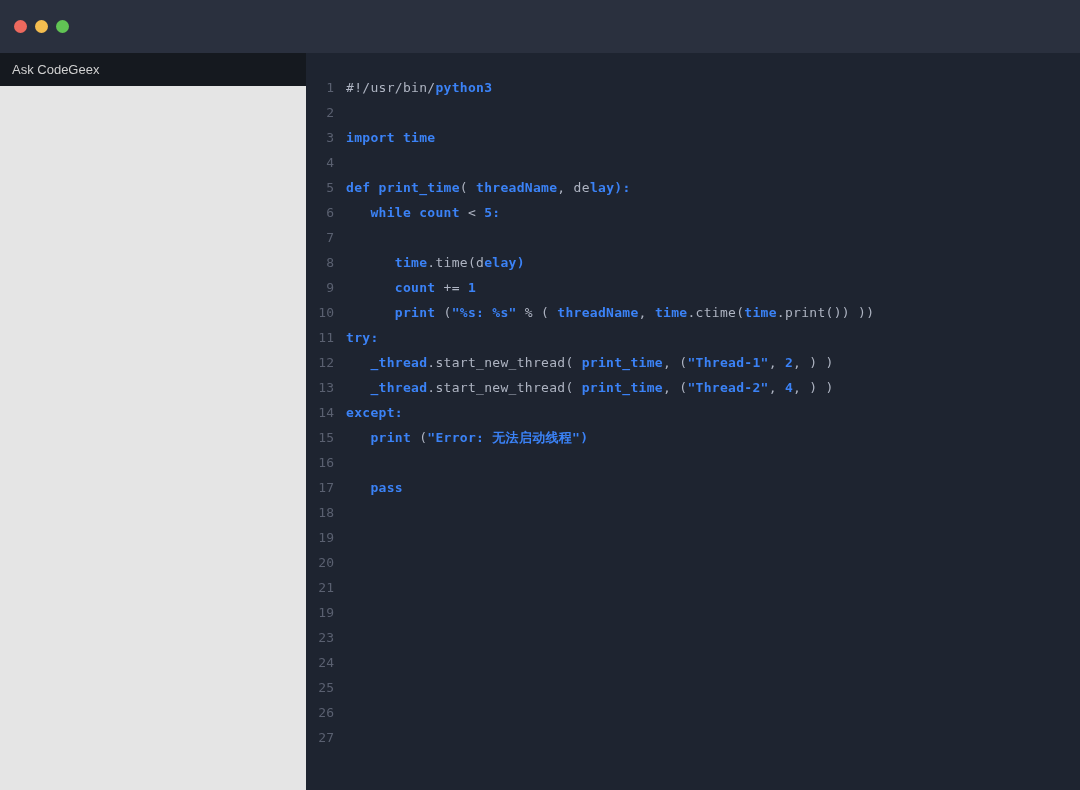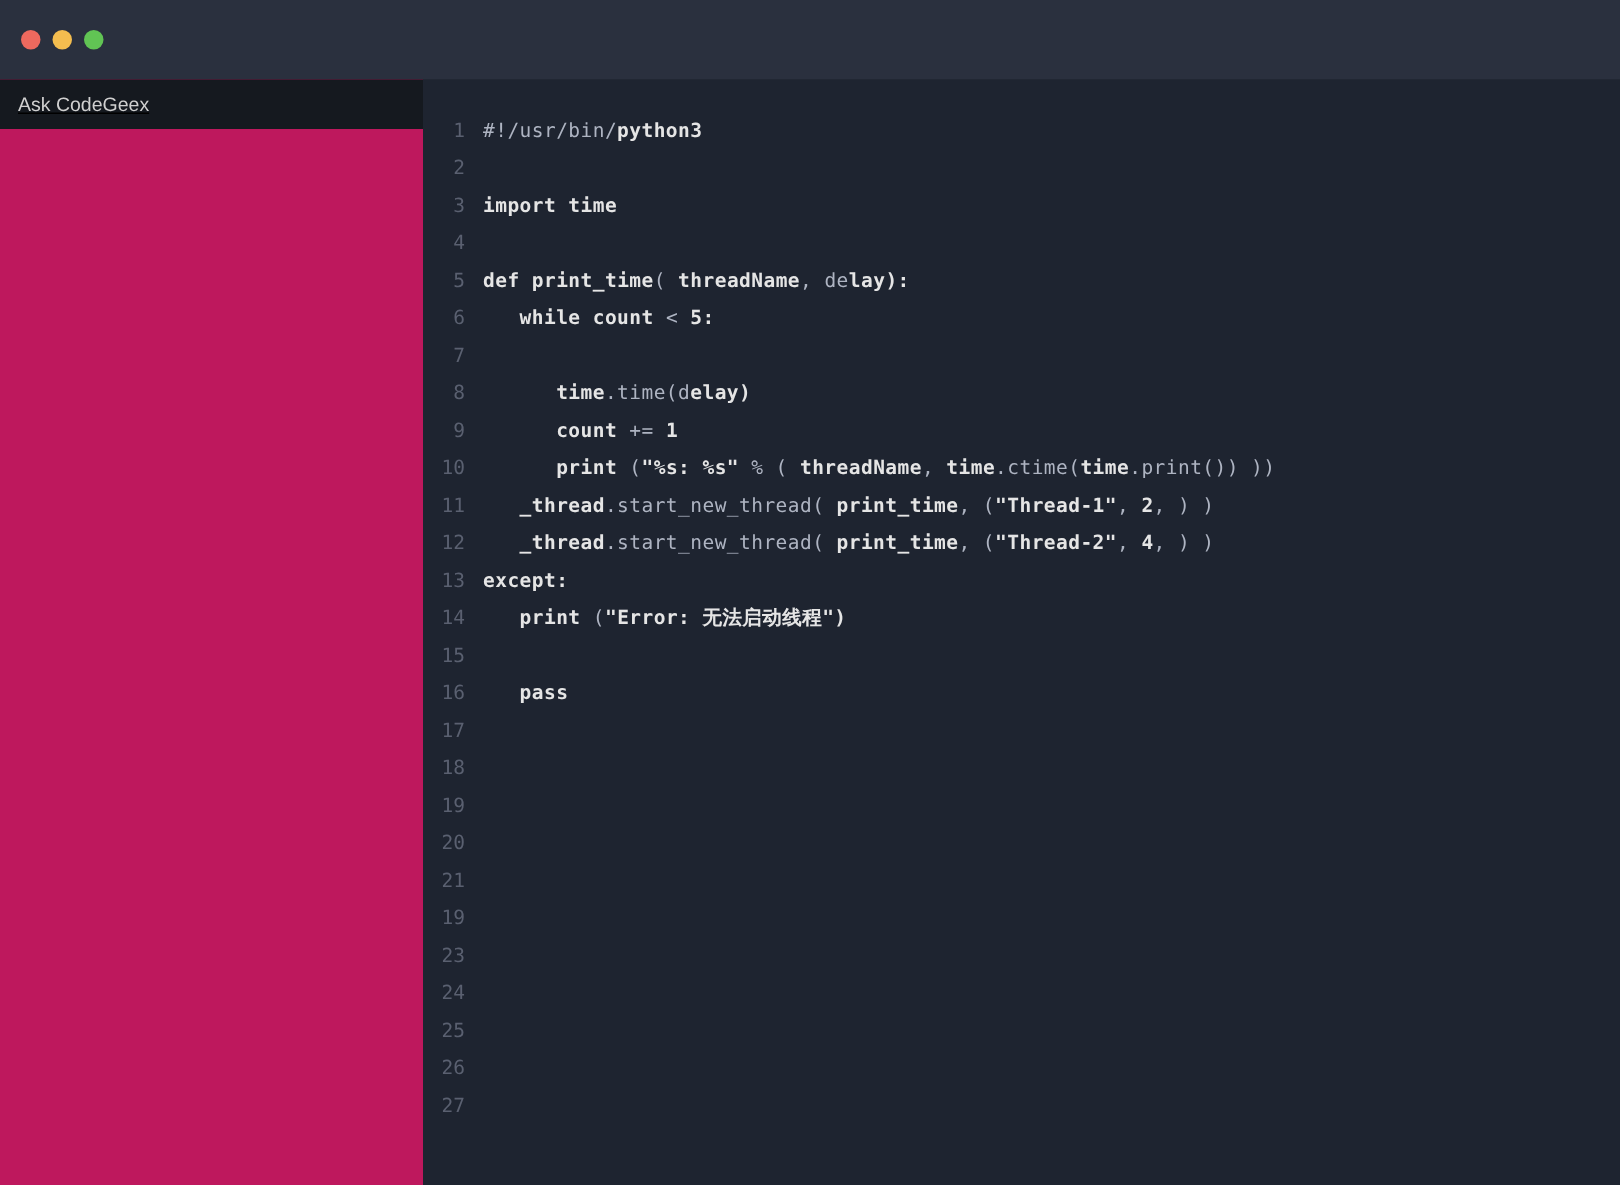--- a/index.html
+++ b/index.html
@@ -38,24 +38,23 @@
     .light-red { background: #ed695e; }
     .light-yellow { background: #f4bd4f; }
     .light-green { background: #61c454; }
     
     .main-container {
       display: flex;
       height: calc(100% - 53px);
     }
     
     .sidebar {
-      width: 282px;
-      background: #be185d;
+      width: 306px;
+      background: #e5e5e5;
       flex-shrink: 0;
-      text-decoration: underline;
     }
     
     .sidebar-tab {
       color: #d0d0d0;
       font-size: 13px;
       padding: 9px 12px 9px 12px;
       background: #15191f;
     }
     
     .editor-area {
@@ -92,21 +91,21 @@
       font-size: 13px;
       height: 25px;
       line-height: 25px;
       white-space: pre;
       color: #aeb4c2;
       letter-spacing: 0.3px;
     }
     
     .bold {
       font-weight: bold;
-      color: #e5e5e5;
+      color: #3b82f6;
     }
   </style>
 </head>
 <body>
 
 <div class="titlebar">
   <div class="traffic-lights">
     <div class="traffic-light light-red"></div>
     <div class="traffic-light light-yellow"></div>
     <div class="traffic-light light-green"></div>
@@ -152,20 +151,21 @@
         <div class="code-line"><span>#!/usr/bin/</span><span class="bold">python3</span></div>
         <div class="code-line"></div>
         <div class="code-line"><span class="bold">import</span><span> </span><span class="bold">time</span></div>
         <div class="code-line"></div>
         <div class="code-line"><span class="bold">def</span><span> </span><span class="bold">print_time</span><span>( </span><span class="bold">threadName</span><span>, de</span><span class="bold">lay):</span></div>
         <div class="code-line"><span class="bold">   while</span><span> </span><span class="bold">count</span><span> &lt; </span><span class="bold">5:</span></div>
         <div class="code-line"></div>
         <div class="code-line"><span>      </span><span class="bold">time</span><span>.time(d</span><span class="bold">elay)</span></div>
         <div class="code-line"><span class="bold">      count</span><span> += </span><span class="bold">1</span></div>
         <div class="code-line"><span class="bold">      print</span><span> (</span><span class="bold">"%s: %s"</span><span> % ( </span><span class="bold">threadName</span><span>, </span><span class="bold">time</span><span>.ctime(</span><span class="bold">time</span><span>.print()) ))</span></div>
+        <div class="code-line"><span class="bold">try:</span></div>
         <div class="code-line"><span>   </span><span class="bold">_thread</span><span>.start_new_thread( </span><span class="bold">print_time</span><span>, (</span><span class="bold">"Thread-1"</span><span>, </span><span class="bold">2</span><span>, ) )</span></div>
         <div class="code-line"><span>   </span><span class="bold">_thread</span><span>.start_new_thread( </span><span class="bold">print_time</span><span>, (</span><span class="bold">"Thread-2"</span><span>, </span><span class="bold">4</span><span>, ) )</span></div>
         <div class="code-line"><span class="bold">except:</span></div>
         <div class="code-line"><span>   </span><span class="bold">print</span><span> (</span><span class="bold">"Error: 无法启动线程")</span></div>
         <div class="code-line"></div>
         <div class="code-line"><span>   </span><span class="bold">pass</span></div>
         <div class="code-line"></div>
         <div class="code-line"></div>
         <div class="code-line"></div>
         <div class="code-line"></div>

